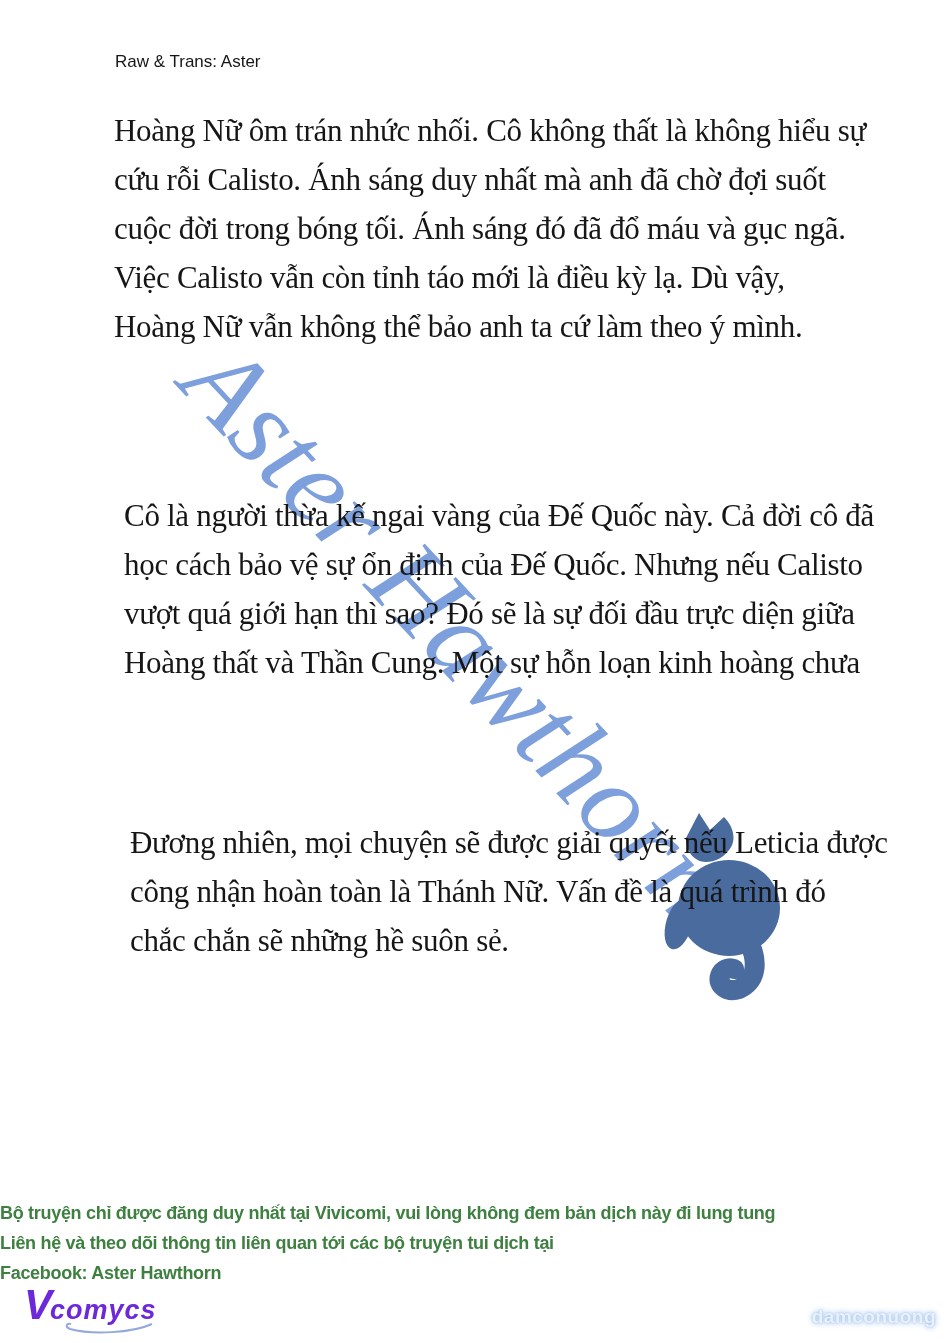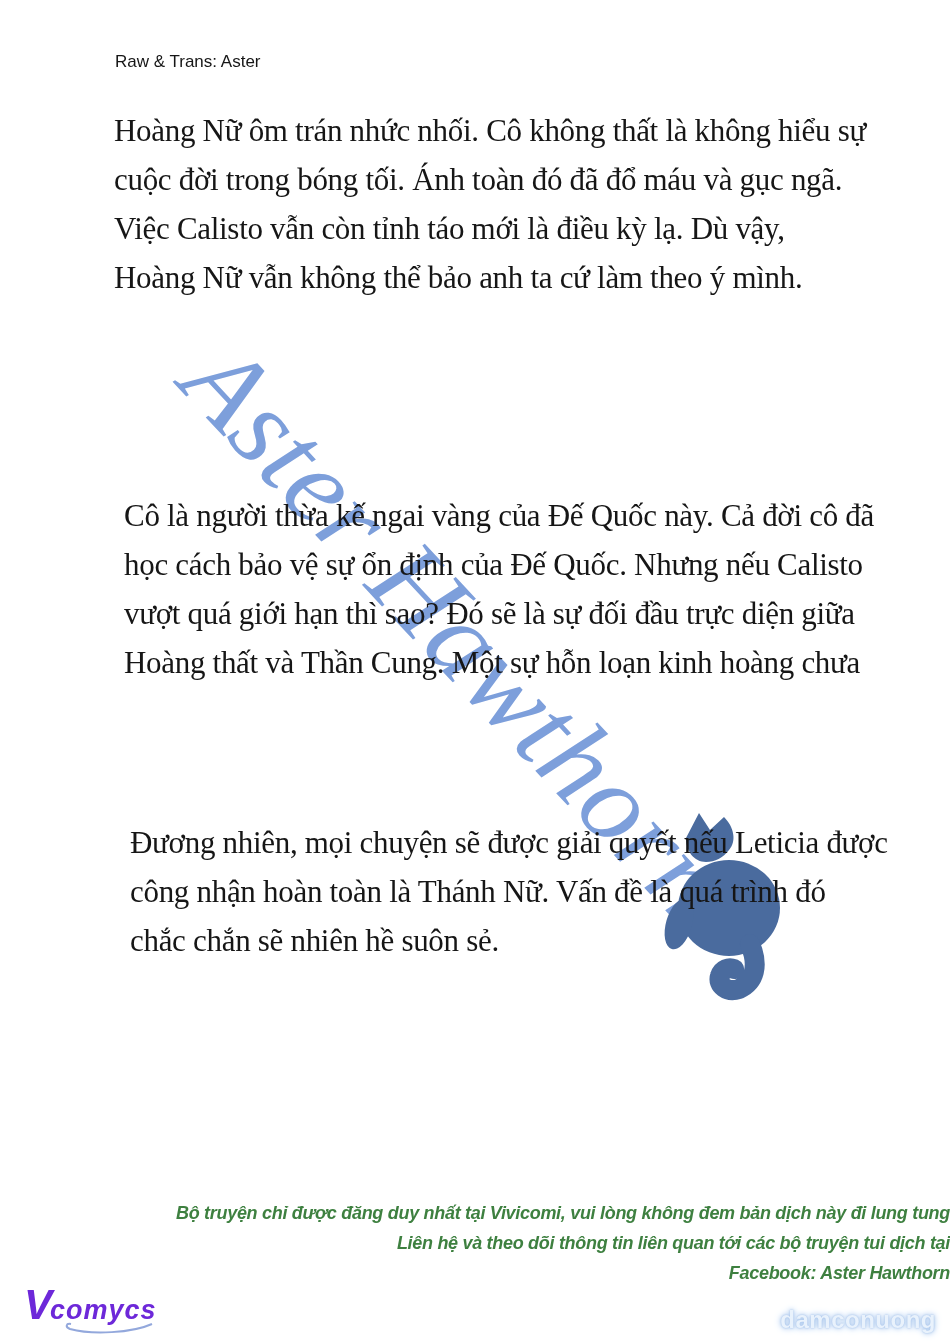--- a/index.html
+++ b/index.html
@@ -21,35 +21,35 @@
   .para {
     position:absolute; left:114px; z-index:3;
     font-size:31px; line-height:49px; letter-spacing:-0.3px;
   }
   .para .line, .footer .line { white-space:nowrap; }
   .p1 { top:106px; }
   .p2 { top:491px;margin-left:10px; }
   .p3 { top:818px;margin-left:16px; }
   .p4 { top:1045px; }
   .footer {
-    position:absolute; left:0; right:0; top:1198px; text-align:right; z-index:3;
-    font-family:"Liberation Sans", sans-serif; font-style:italic; font-weight:bold;
+    position:absolute; left:0; right:0; top:1198px; text-align:left; z-index:3;
+    font-family:"Liberation Sans", sans-serif; font-weight:bold;
     font-size:18px; line-height:30px; letter-spacing:-0.3px;
   }
   .logo-left {
     position:absolute; left:24px; top:1284px; z-index:3;
     font-family:"Liberation Sans", sans-serif; font-style:italic; font-weight:bold;
     line-height:1;
   }
   .logo-left .v { font-size:42px; letter-spacing:-2px; }
   .logo-left .rest { font-size:27px; letter-spacing:1px; }
   .logo-left .swash { display:block; margin-left:38px; margin-top:-4px; }
   .logo-right {
     position:absolute; right:14px; top:1306px; z-index:3;
-    font-family:"Liberation Sans", sans-serif; font-weight:bold; font-size:24px;
+    font-family:"Liberation Sans", sans-serif; font-weight:bold; font-size:19px;
     letter-spacing:0.5px;
     text-shadow: 0 0 2px #9dbce8, 0 0 5px #aac8ee, 0 0 9px #c3d9f4;
   }
 </style>
 </head>
 <body>
 
 <div class="page">
 
   <div class="credit" style="color: rgb(22, 22, 22);">Raw &amp; Trans: Aster</div>
@@ -58,36 +58,37 @@
 
   <svg class="cat" width="145" height="200" viewBox="0 0 145 200">
     <path fill="#4a6b9e" d="M30,32 L43,7 L54,24 L68,11 C78,21 81,35 73,44 C67,52 59,56 50,56 C38,56 30,45 30,32 Z"></path>
     <ellipse fill="#4a6b9e" cx="73" cy="102" rx="51" ry="48"></ellipse>
     <ellipse fill="#4a6b9e" cx="23" cy="118" rx="13" ry="26" transform="rotate(16 23 118)"></ellipse>
     <path stroke="#4a6b9e" fill="none" stroke-width="20" stroke-linecap="round" d="M94,138 C103,159 99,176 83,183 C71,187 61,179 64,170 C66,163 73,161 78,163"></path>
   </svg>
 
   <div class="para p1" style="color: rgb(22, 22, 22);">
       <div class="line">Hoàng Nữ ôm trán nhức nhối. Cô không thất là không hiểu sự</div>
-      <div class="line">cuộc đời trong bóng tối. Ánh toàn đó đã đổ máu và gục ngã.</div>
+      <div class="line">cứu rỗi Calisto. Ánh sáng duy nhất mà anh đã chờ đợi suốt</div>
+      <div class="line">cuộc đời trong bóng tối. Ánh sáng đó đã đổ máu và gục ngã.</div>
       <div class="line">Việc Calisto vẫn còn tỉnh táo mới là điều kỳ lạ. Dù vậy,</div>
       <div class="line">Hoàng Nữ vẫn không thể bảo anh ta cứ làm theo ý mình.</div>
     </div>
 
   <div class="para p2" style="color: rgb(22, 22, 22);">
       <div class="line">Cô là người thừa kế ngai vàng của Đế Quốc này. Cả đời cô đã</div>
       <div class="line">học cách bảo vệ sự ổn định của Đế Quốc. Nhưng nếu Calisto</div>
       <div class="line">vượt quá giới hạn thì sao? Đó sẽ là sự đối đầu trực diện giữa</div>
       <div class="line">Hoàng thất và Thần Cung. Một sự hỗn loạn kinh hoàng chưa</div>
     </div>
 
   <div class="para p3" style="color: rgb(22, 22, 22);">
       <div class="line">Đương nhiên, mọi chuyện sẽ được giải quyết nếu Leticia được</div>
       <div class="line">công nhận hoàn toàn là Thánh Nữ. Vấn đề là quá trình đó</div>
-      <div class="line">chắc chắn sẽ nhiên hề suôn sẻ.</div>
+      <div class="line">chắc chắn sẽ những hề suôn sẻ.</div>
     </div>
 
 
   <div class="footer" style="color: rgb(62, 128, 64);">
       <div class="line">Bộ truyện chỉ được đăng duy nhất tại Vivicomi, vui lòng không đem bản dịch này đi lung tung</div>
       <div class="line">Liên hệ và theo dõi thông tin liên quan tới các bộ truyện tui dịch tại</div>
       <div class="line">Facebook: Aster Hawthorn</div>
     </div>
 
   <div class="logo-left" style="color: #6d28d9;">

